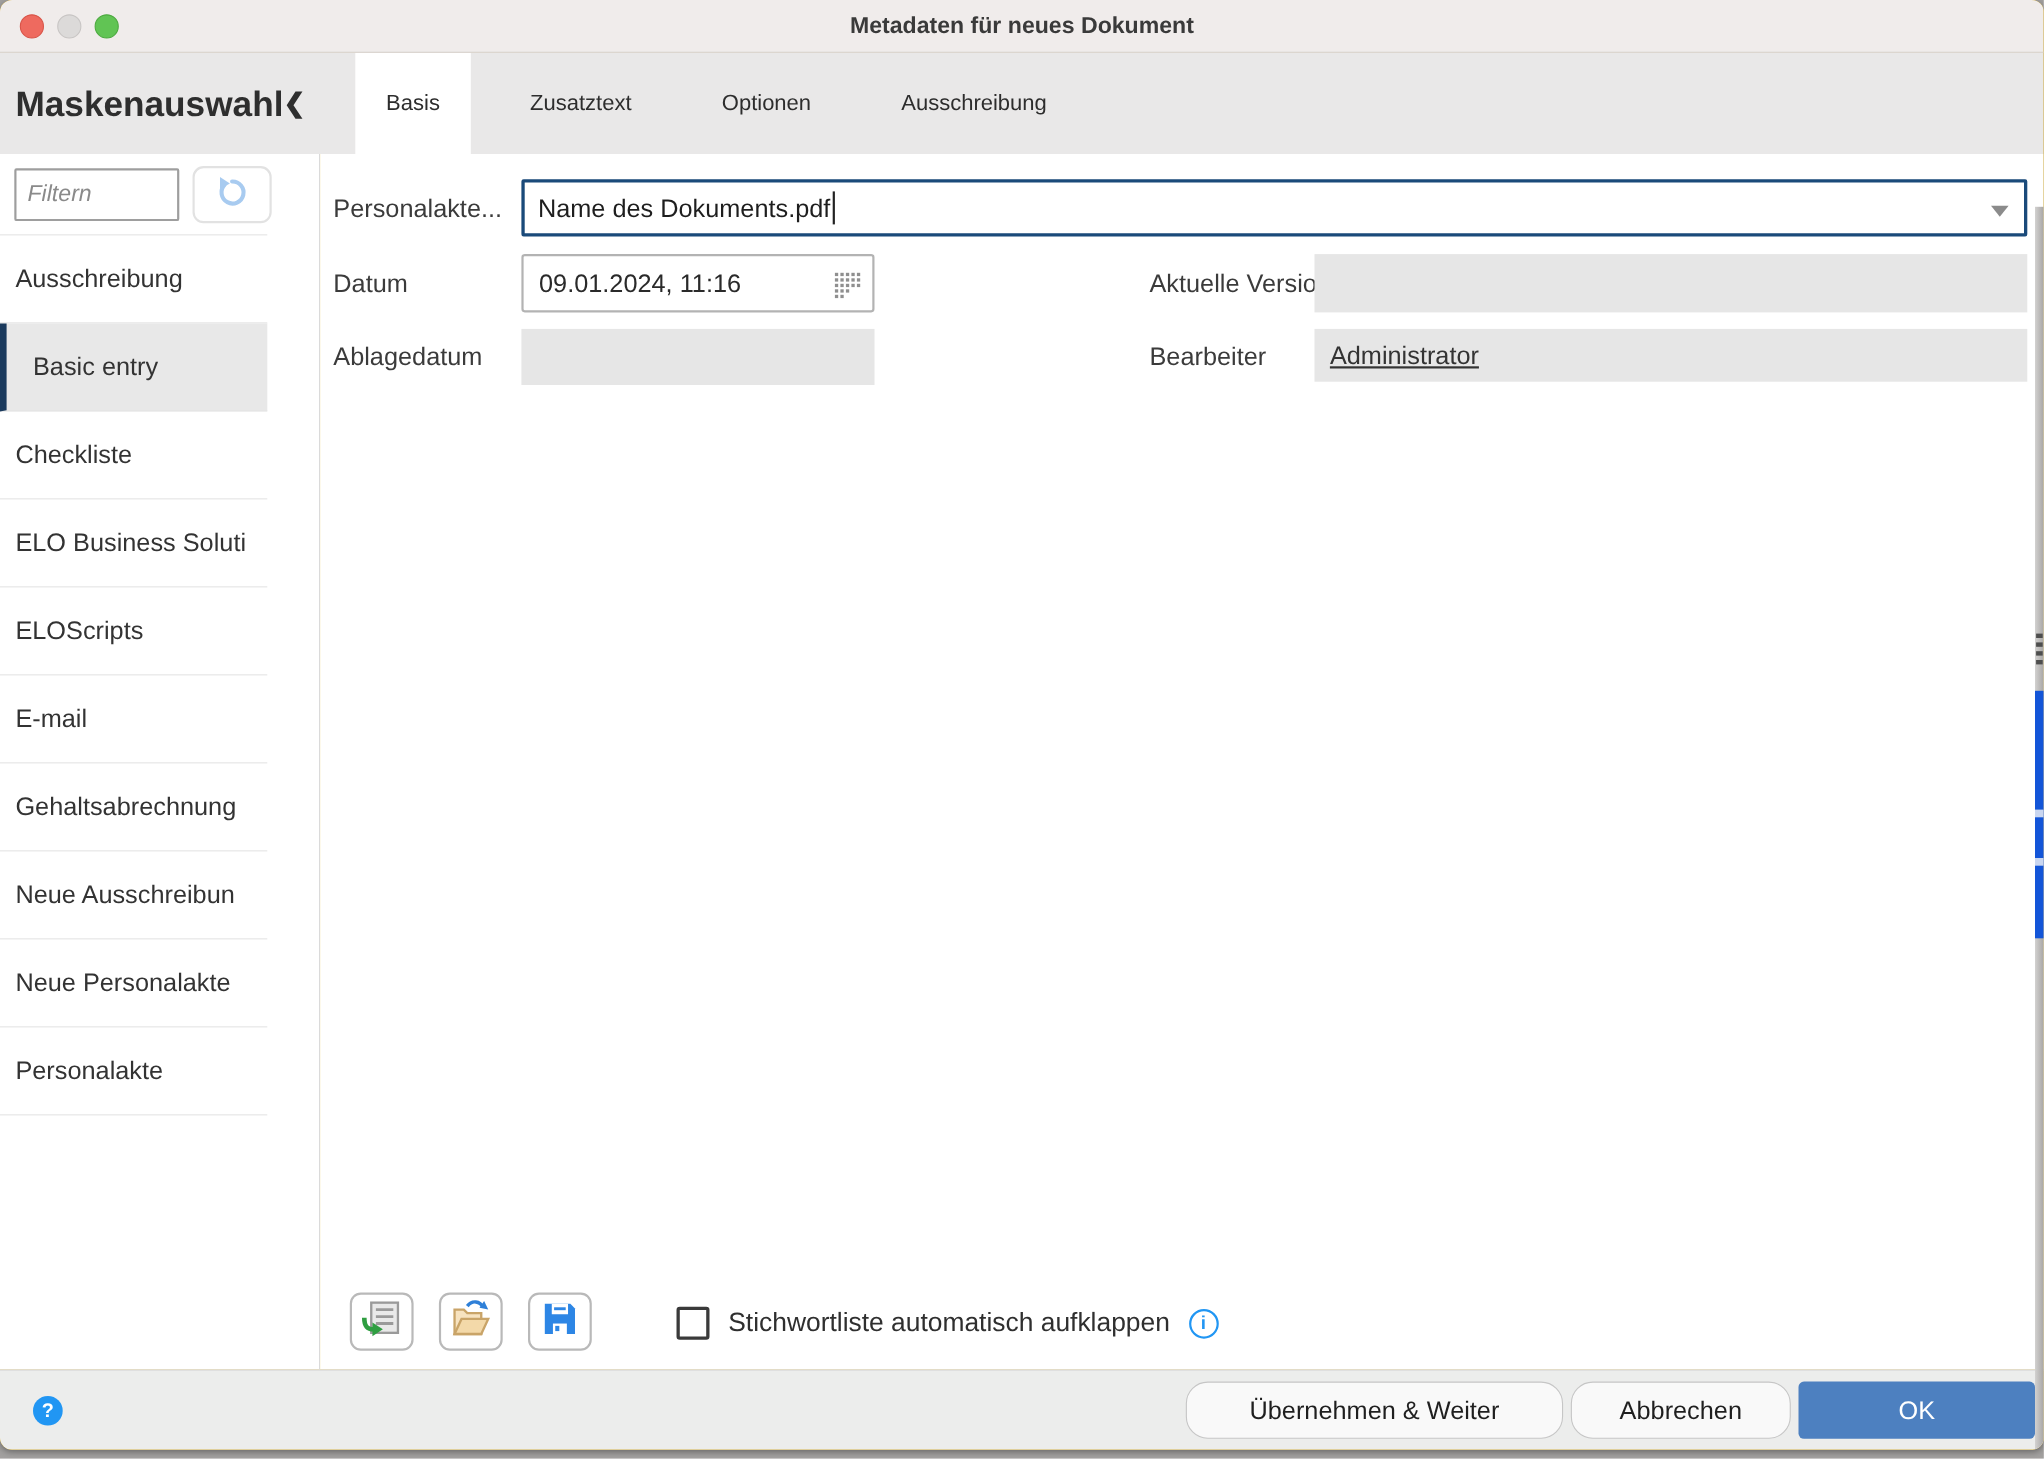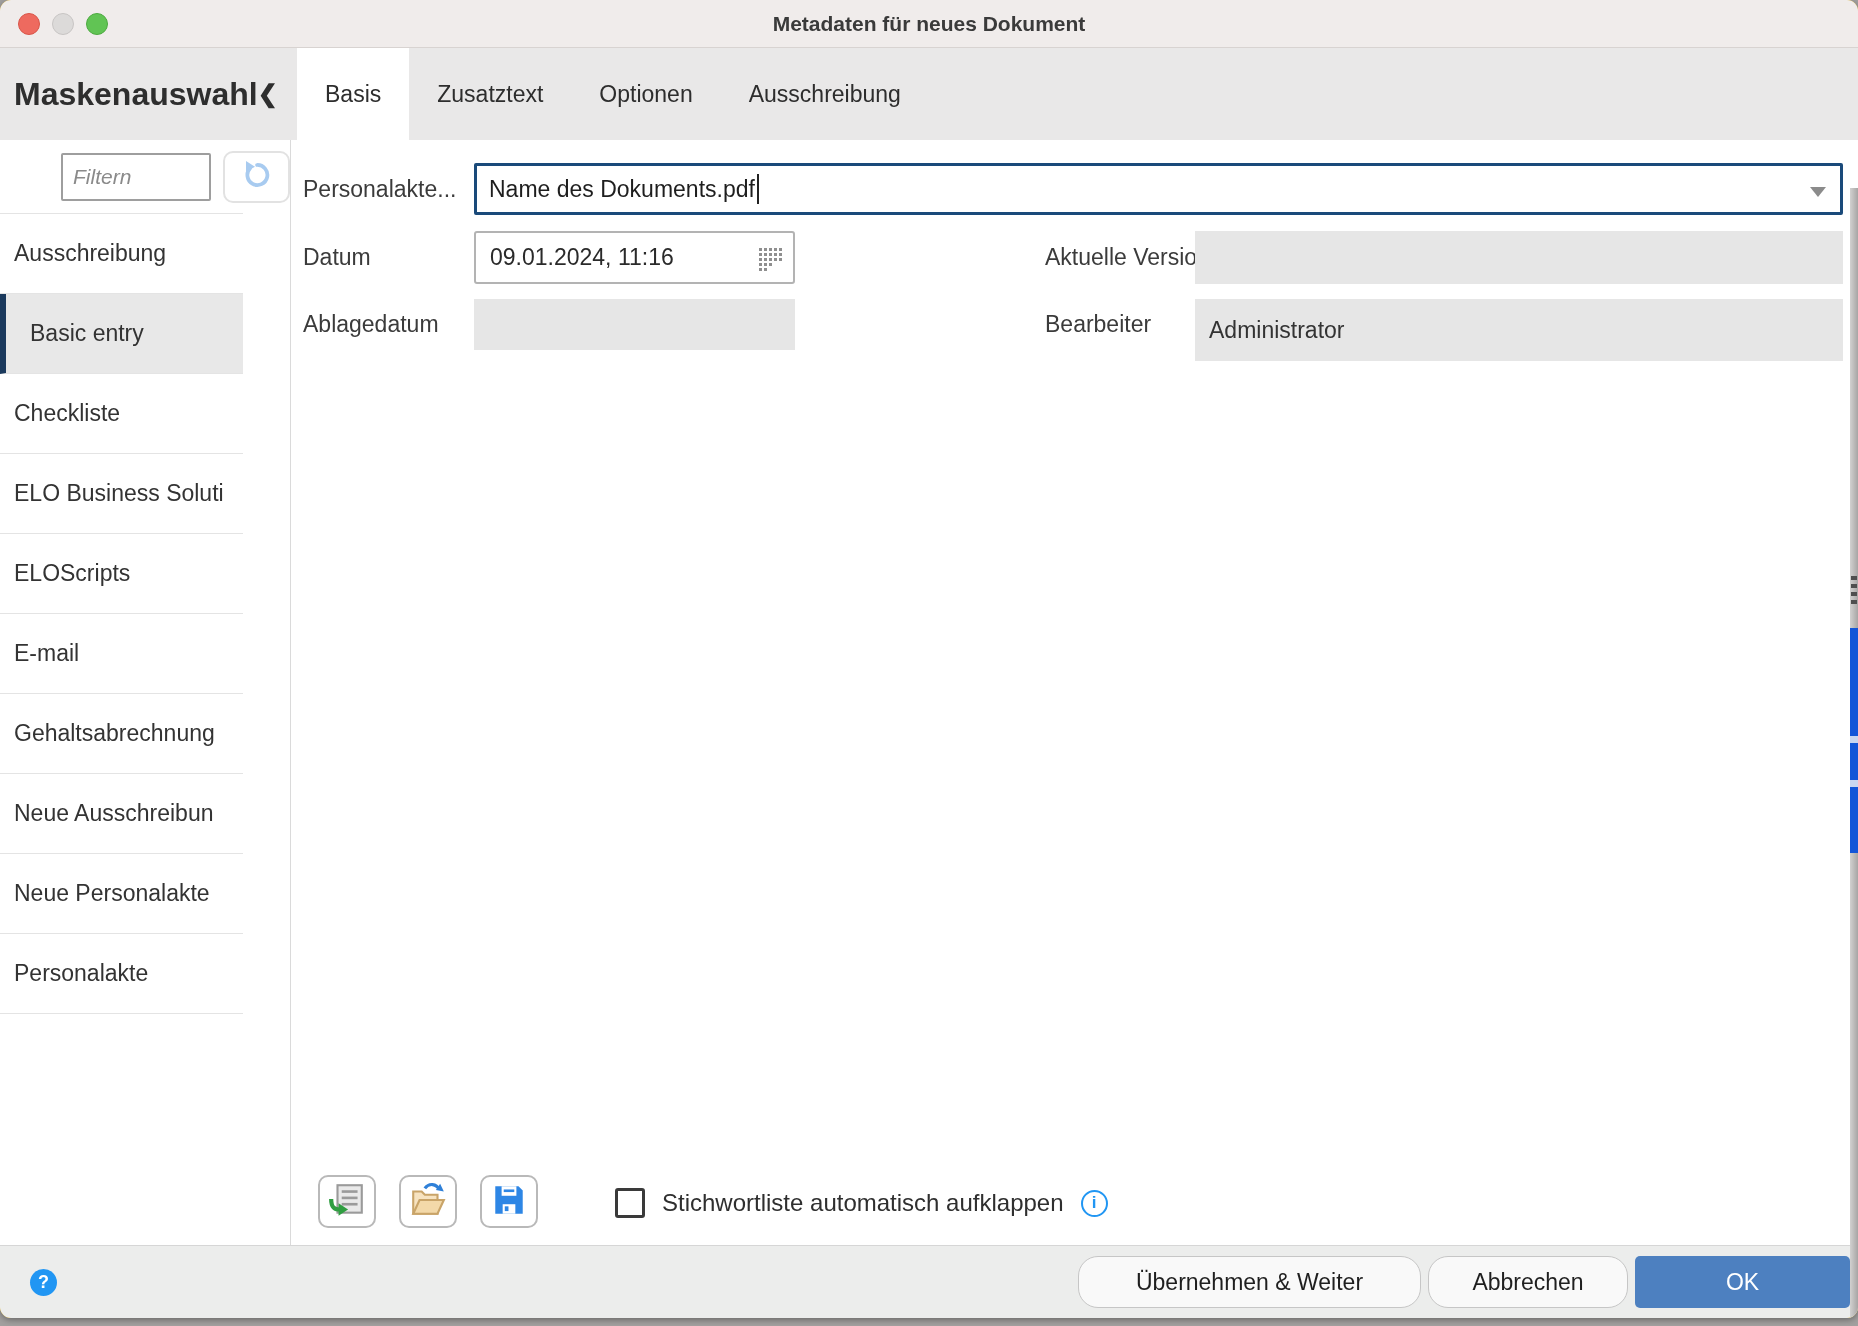--- a/index.html
+++ b/index.html
@@ -31,29 +31,29 @@
   .topstrip { height:92px; background:#e9e8e8; display:flex; }
   .mask-header {
     width:291px; flex:none; display:flex; align-items:center;
     justify-content:space-between; padding:0 24px 0 14px;
   }
   .mask-header .hd { font-size:32px; font-weight:bold; color:#2e2e2e; }
   .mask-header .chev { font-size:24px; font-weight:bold; color:#2e2e2e; cursor:pointer; }
   .tabs { display:flex; margin-left:6px; }
   .tab {
     display:flex; align-items:center; padding:0 28px;
-    font-size:23px; color:#2d2d2d; cursor:pointer;
+    font-size:20px; color:#2d2d2d; cursor:pointer;margin-left:26px;
   }
   .tab.active { background:#ffffff; }
 
   
   .bodyrow { display:flex; height:1105px; position:relative; }
 
   .sidebar { width:291px; flex:none; border-right:1px solid #dadada; background:#fff; }
-  .filter-row { display:flex; gap:12px; padding:11px 0 0 13px; align-items:center;margin-left:48px; }
+  .filter-row { display:flex; gap:12px; padding:11px 0 0 13px; align-items:center; }
   .filter-input {
     width:150px; height:48px; border:2px solid #9e9e9e; border-radius:2px;
     font-family:"Liberation Sans", sans-serif;
     font-size:21px; font-style:italic; color:#555; padding:0 10px; outline:none;
   }
   .filter-input::placeholder { color:#8a8a8a; font-style:italic; }
   .reset-btn {
     width:72px; height:52px; background:#fff; border:2px solid #e2e2e2;
     border-radius:10px; display:flex; align-items:center; justify-content:center;
     cursor:pointer;
@@ -244,21 +244,21 @@
       <div class="dis-field" style="left:904px; top:91px; width:648px; height:53px;">
         <span></span>
       </div>
 
       <div class="flabel" style="left:12px; top:159px; height:51px;">Ablagedatum</div>
       <div class="dis-field" style="left:183px; top:159px; width:321px; height:51px;">
         <span></span>
       </div>
 
       <div class="flabel" style="left:754px; top:159px; height:51px;">Bearbeiter</div>
-      <div class="dis-field" style="left:904px; top:159px; width:648px; height:62px;">
+      <div class="dis-field" style="left:904px; top:159px; width:648px; height:48px;text-decoration:underline;">
         <span>Administrator</span>
       </div>
 
       <div class="tool-row">
         <div class="tool-btn">
           <span>
             <svg width="38" height="38" viewBox="0 0 36 36">
               <rect x="9" y="4" width="23" height="26" fill="#e9e9e9" stroke="#9a9a9a" stroke-width="2"></rect>
               <line x1="13" y1="10" x2="28" y2="10" stroke="#9a9a9a" stroke-width="2.5"></line>
               <line x1="13" y1="16" x2="28" y2="16" stroke="#9a9a9a" stroke-width="2.5"></line>

